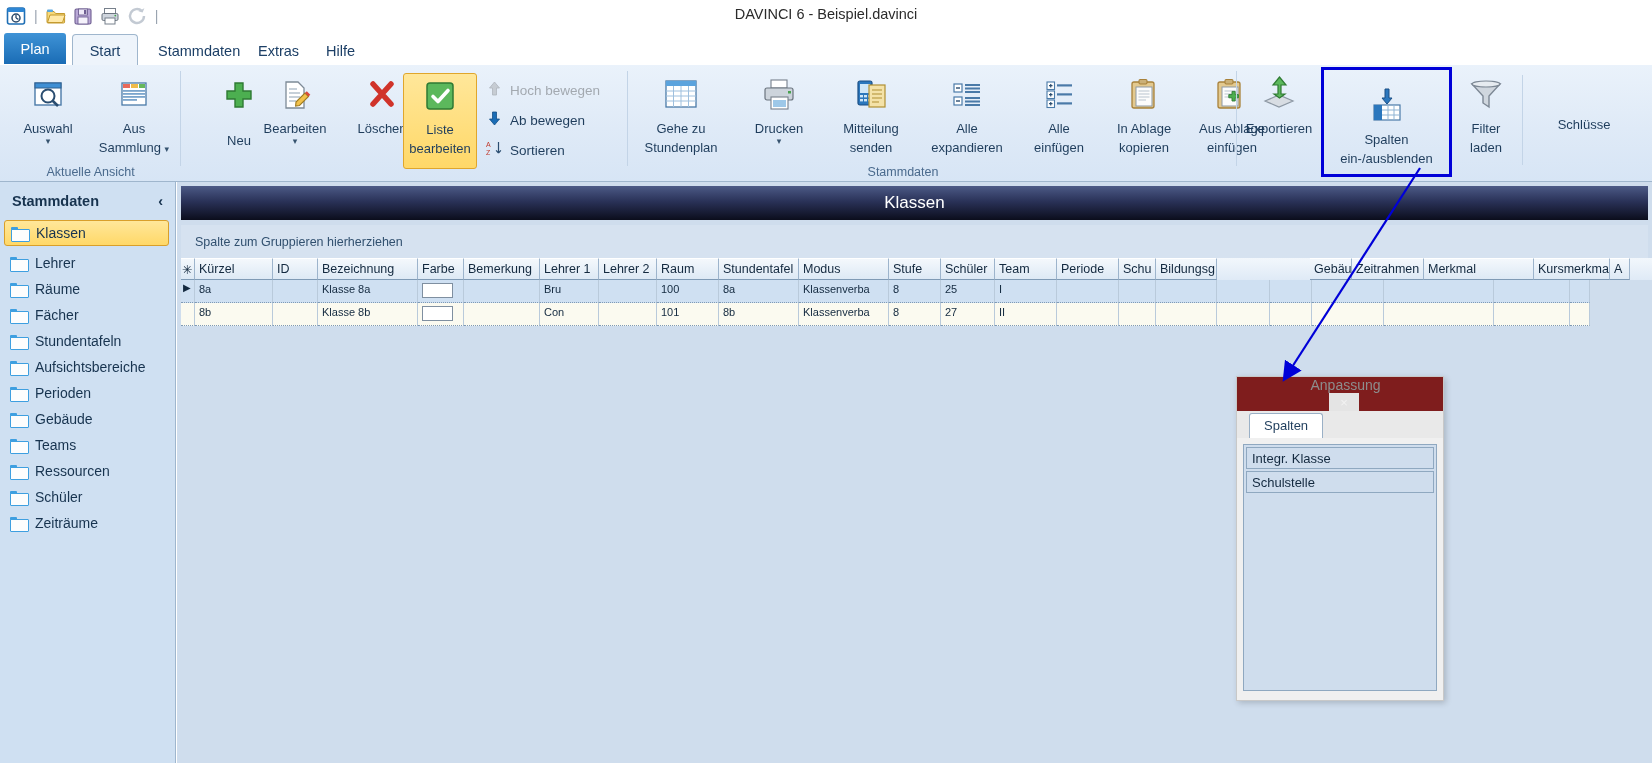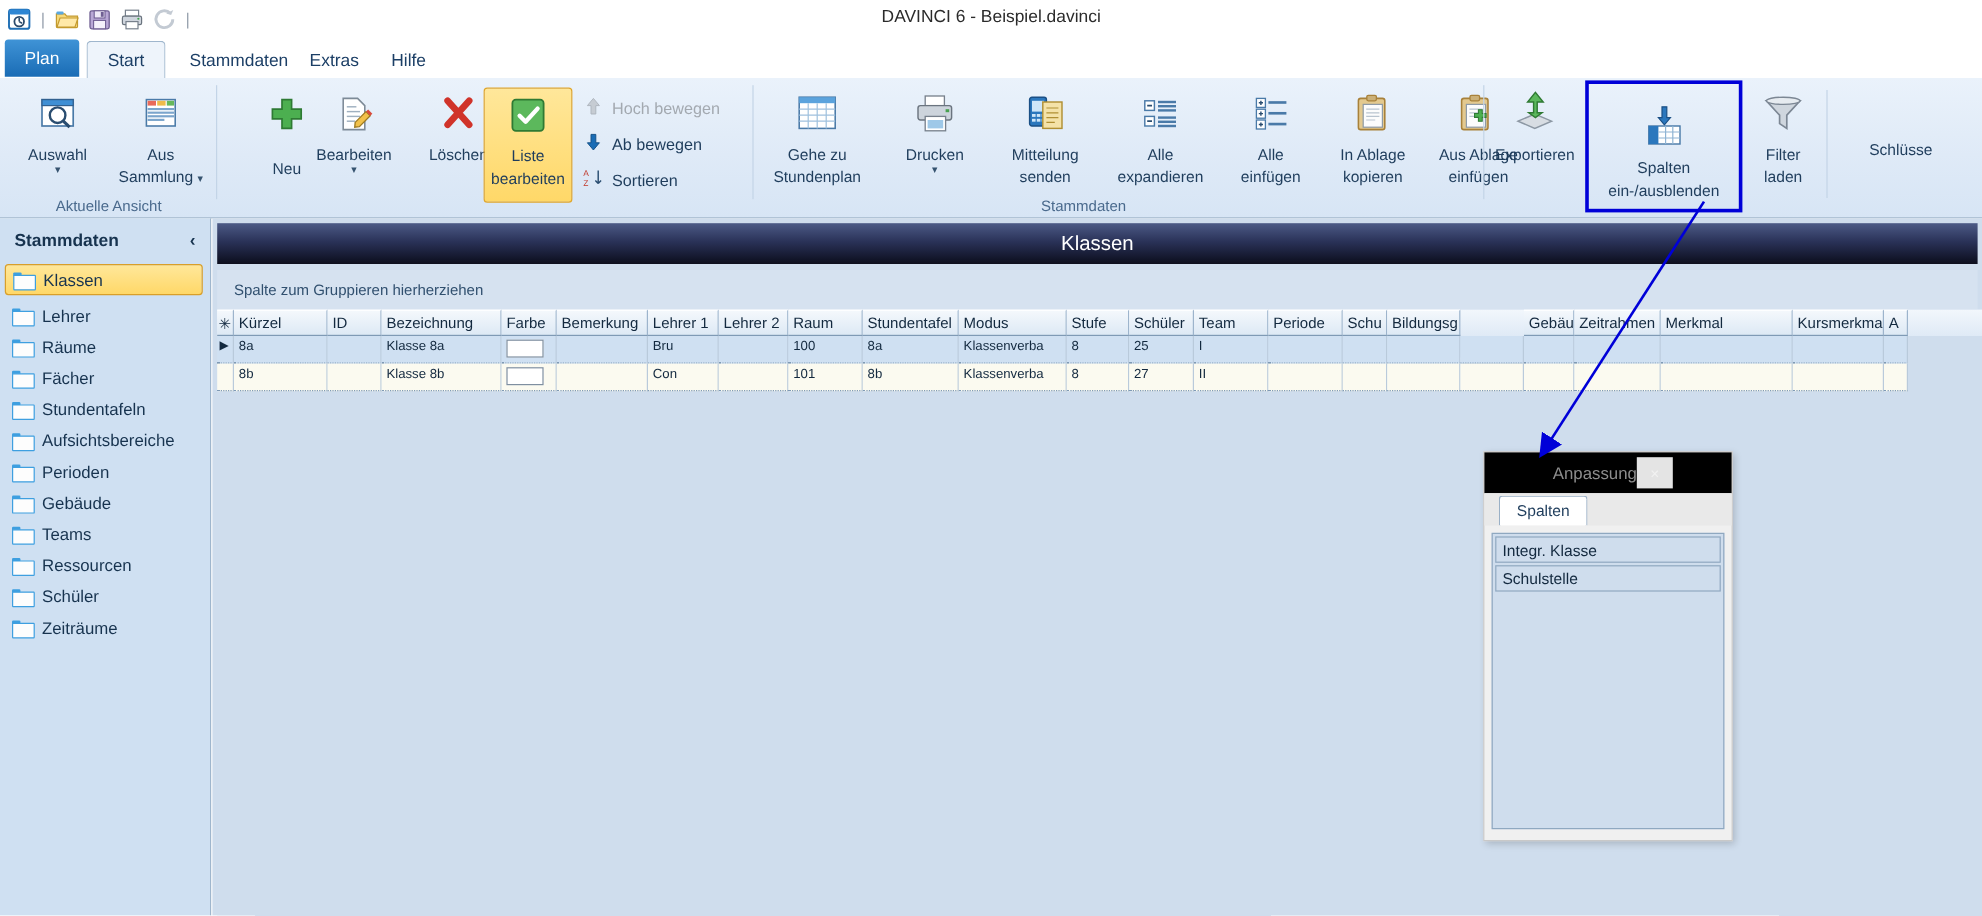--- a/index.html
+++ b/index.html
@@ -150,23 +150,23 @@
   .colorbox { width: 31px; height: 15px; background:#fff; border:1px solid #7f8fa0; margin-top:1px; }
   .gfill { position:absolute; left:4px; top:76px; right:0; bottom:0; }
 
   
   .dialog {
     position: absolute; left: 1236px; top: 376px; width: 208px; height: 325px;
     background: #f0f0f0; border: 1px solid #c8c8c8;
     box-shadow: 2px 2px 6px rgba(0,0,0,0.18);
   }
   .dlg-title {
-    height: 34px; background: #000000;
+    height: 34px; background: #7f1d1d;
     display: flex; align-items: center; justify-content: center;
-    padding-left: 11px; font-size: 14px; color: #8d8d8d;
+    padding-left: 11px; font-size: 14px; color: #8d8d8d; flex-direction: column;
   }
   .dlg-close {
     width: 30px; height: 26px; margin-right: 3px; background: #e4e4e4;
     display:flex; align-items:center; justify-content:center;
     font-size: 13px; color: #f2f2f2;
   }
   .dlg-tabs { height: 27px; background: #e9e9e9; display: flex; align-items: flex-end; padding-left: 12px; }
   .dlg-tab {
     background: #ffffff; border: 1px solid #9ab0c6; border-bottom: none;
     font-size: 13px; color: #1f3d5c; padding: 4px 14px 5px 14px;
@@ -614,21 +614,21 @@
           <div class="gh" style="width: 62px;">Raum</div>
           <div class="gh" style="width: 80px;">Stundentafel</div>
           <div class="gh" style="width: 90px;">Modus</div>
           <div class="gh" style="width: 52px;">Stufe</div>
           <div class="gh" style="width: 54px;">Schüler</div>
           <div class="gh" style="width: 62px;">Team</div>
           <div class="gh" style="width: 62px;">Periode</div>
           <div class="gh" style="width: 37px;">Schu</div>
           <div class="gh" style="width: 61px;">Bildungsg</div>
           <div class="gh" style="width: 53px; margin-top: 40px;">Schulforı</div>
-          <div class="gh" style="width: 42px;">Gebäu</div>
+          <div class="gh" style="width: 42px; margin-left: 40px;">Gebäu</div>
           <div class="gh" style="width: 72px;">Zeitrahmen</div>
           <div class="gh" style="width: 110px;">Merkmal</div>
           <div class="gh" style="width: 76px;">Kursmerkma</div>
           <div class="gh" style="width: 20px;">A</div>
         </div>
       <div id="grid-body">
           <div class="grow r0">
             <div class="gc indic" style="padding: 2px 0px 0px 2px; font-size: 10px;">▶</div>
             <div class="gc" style="width: 78px;">8a</div>
             <div class="gc" style="width: 45px;"></div>

